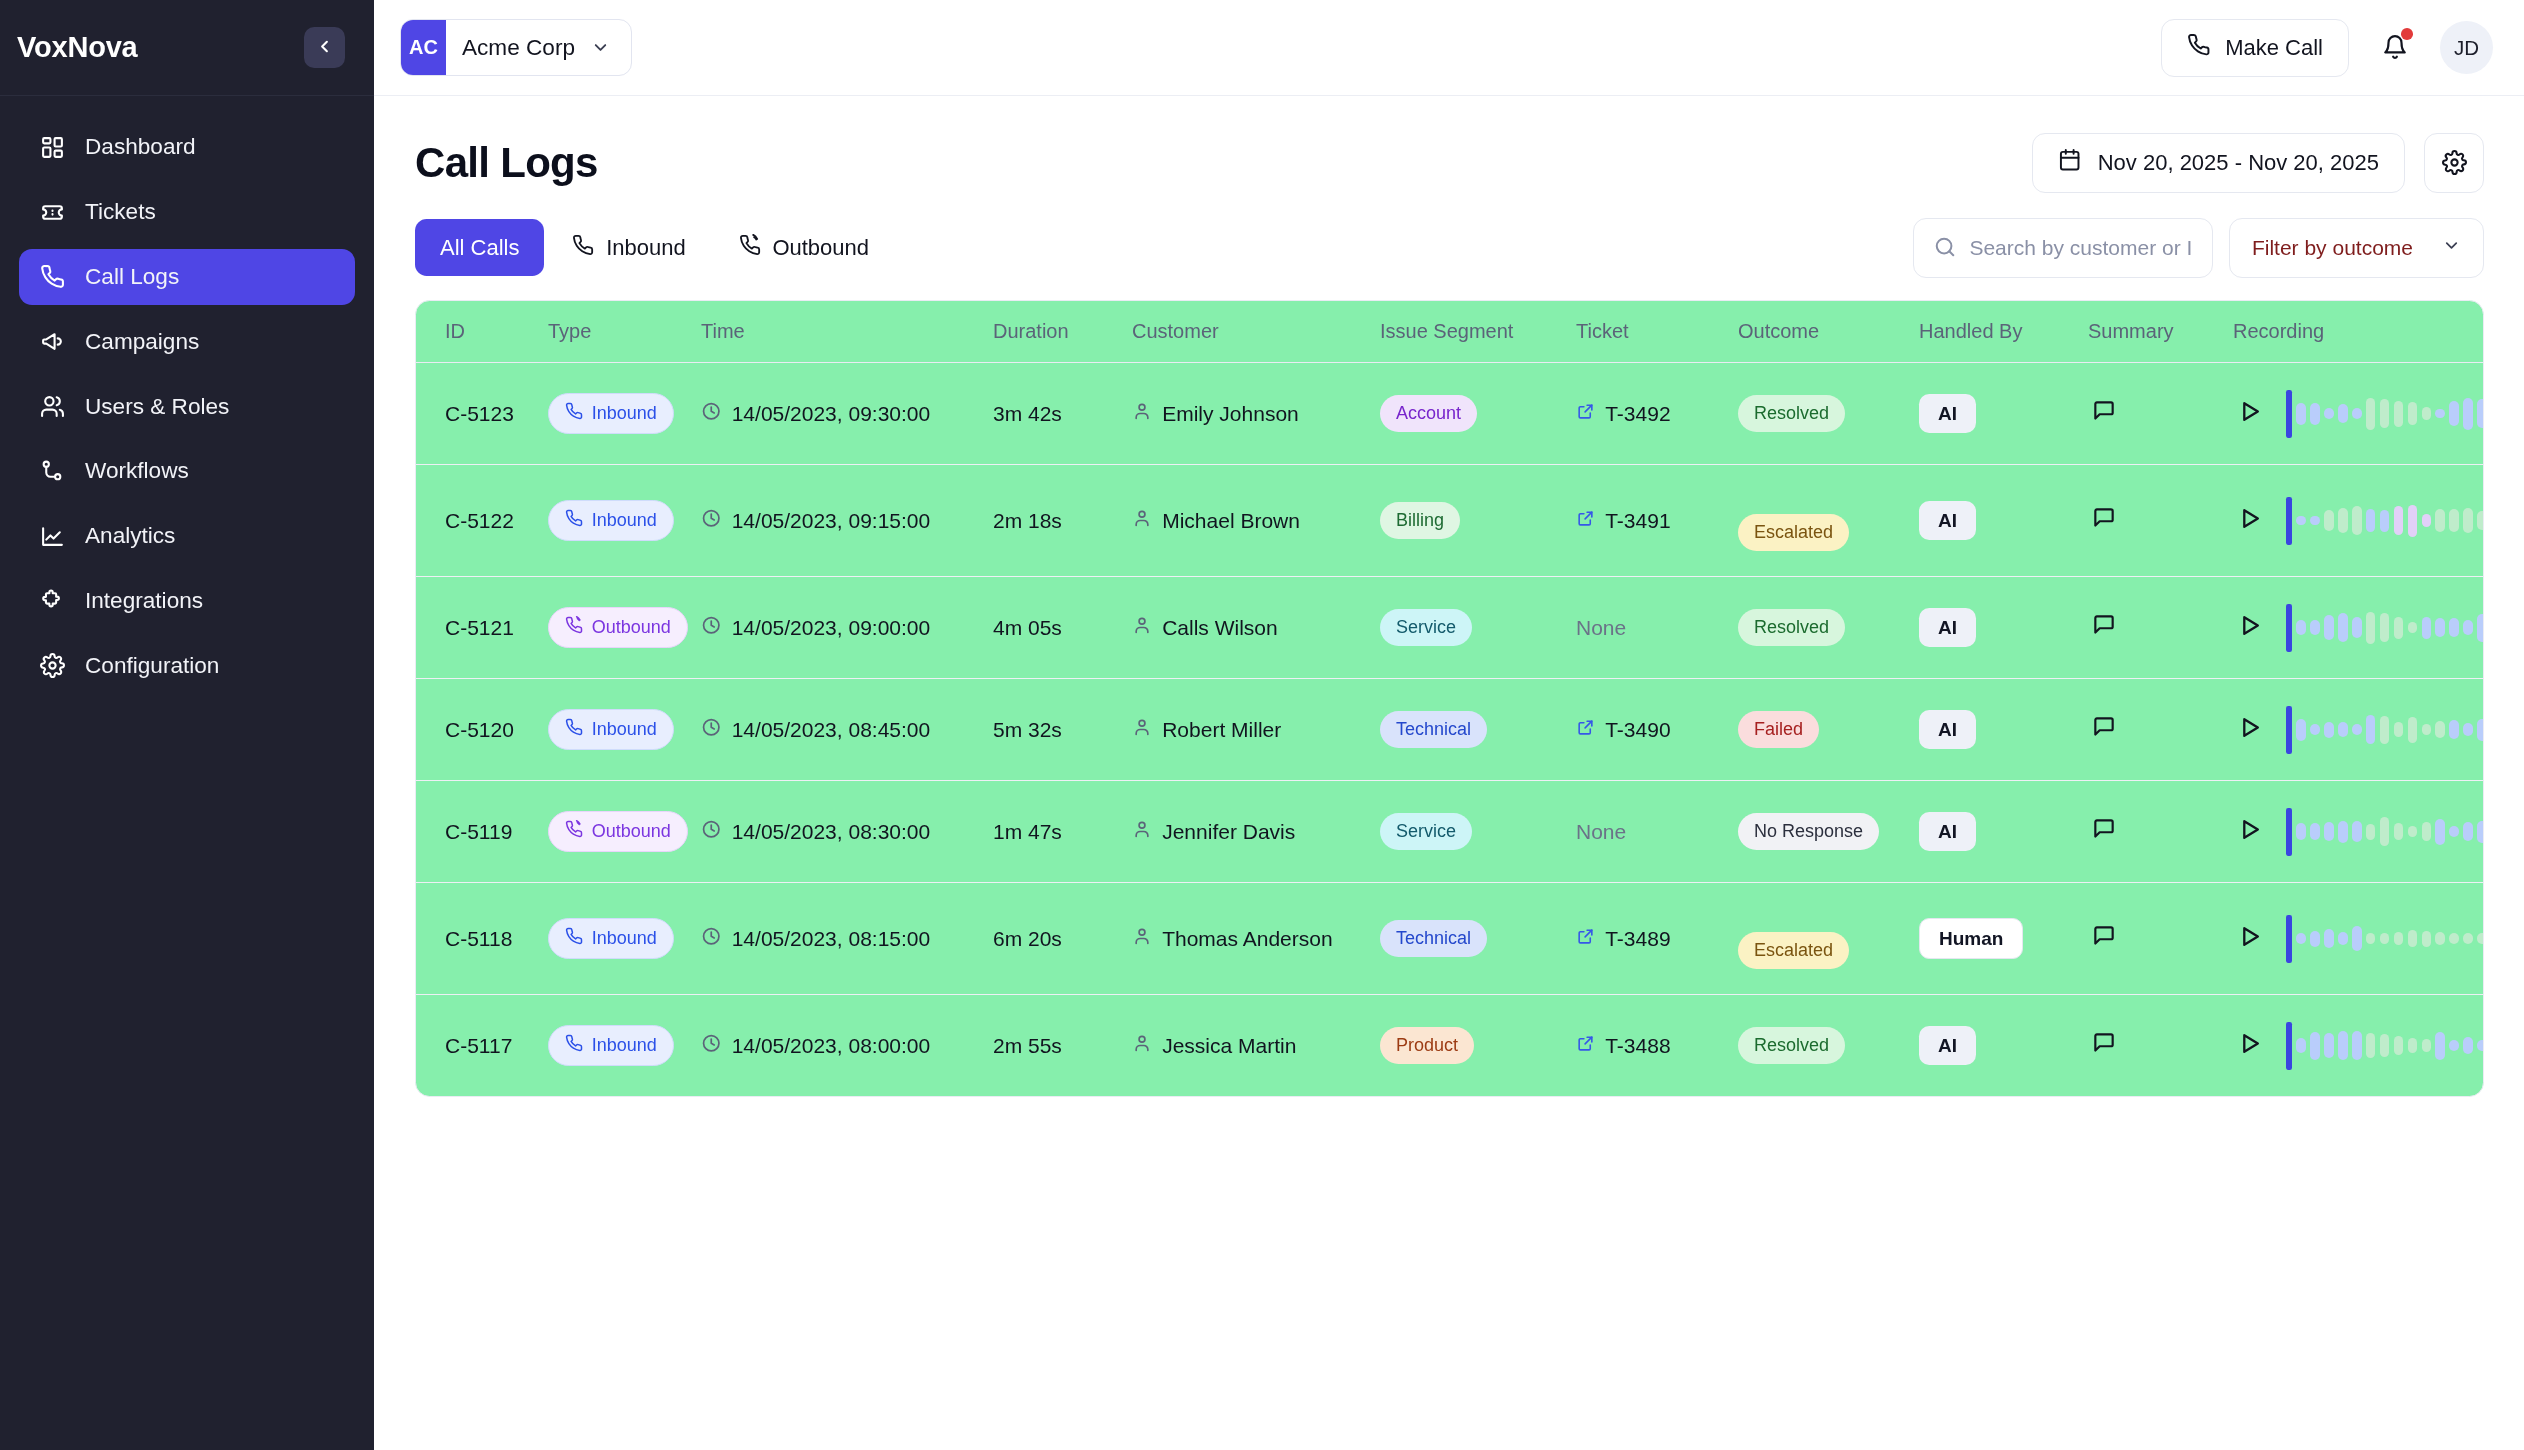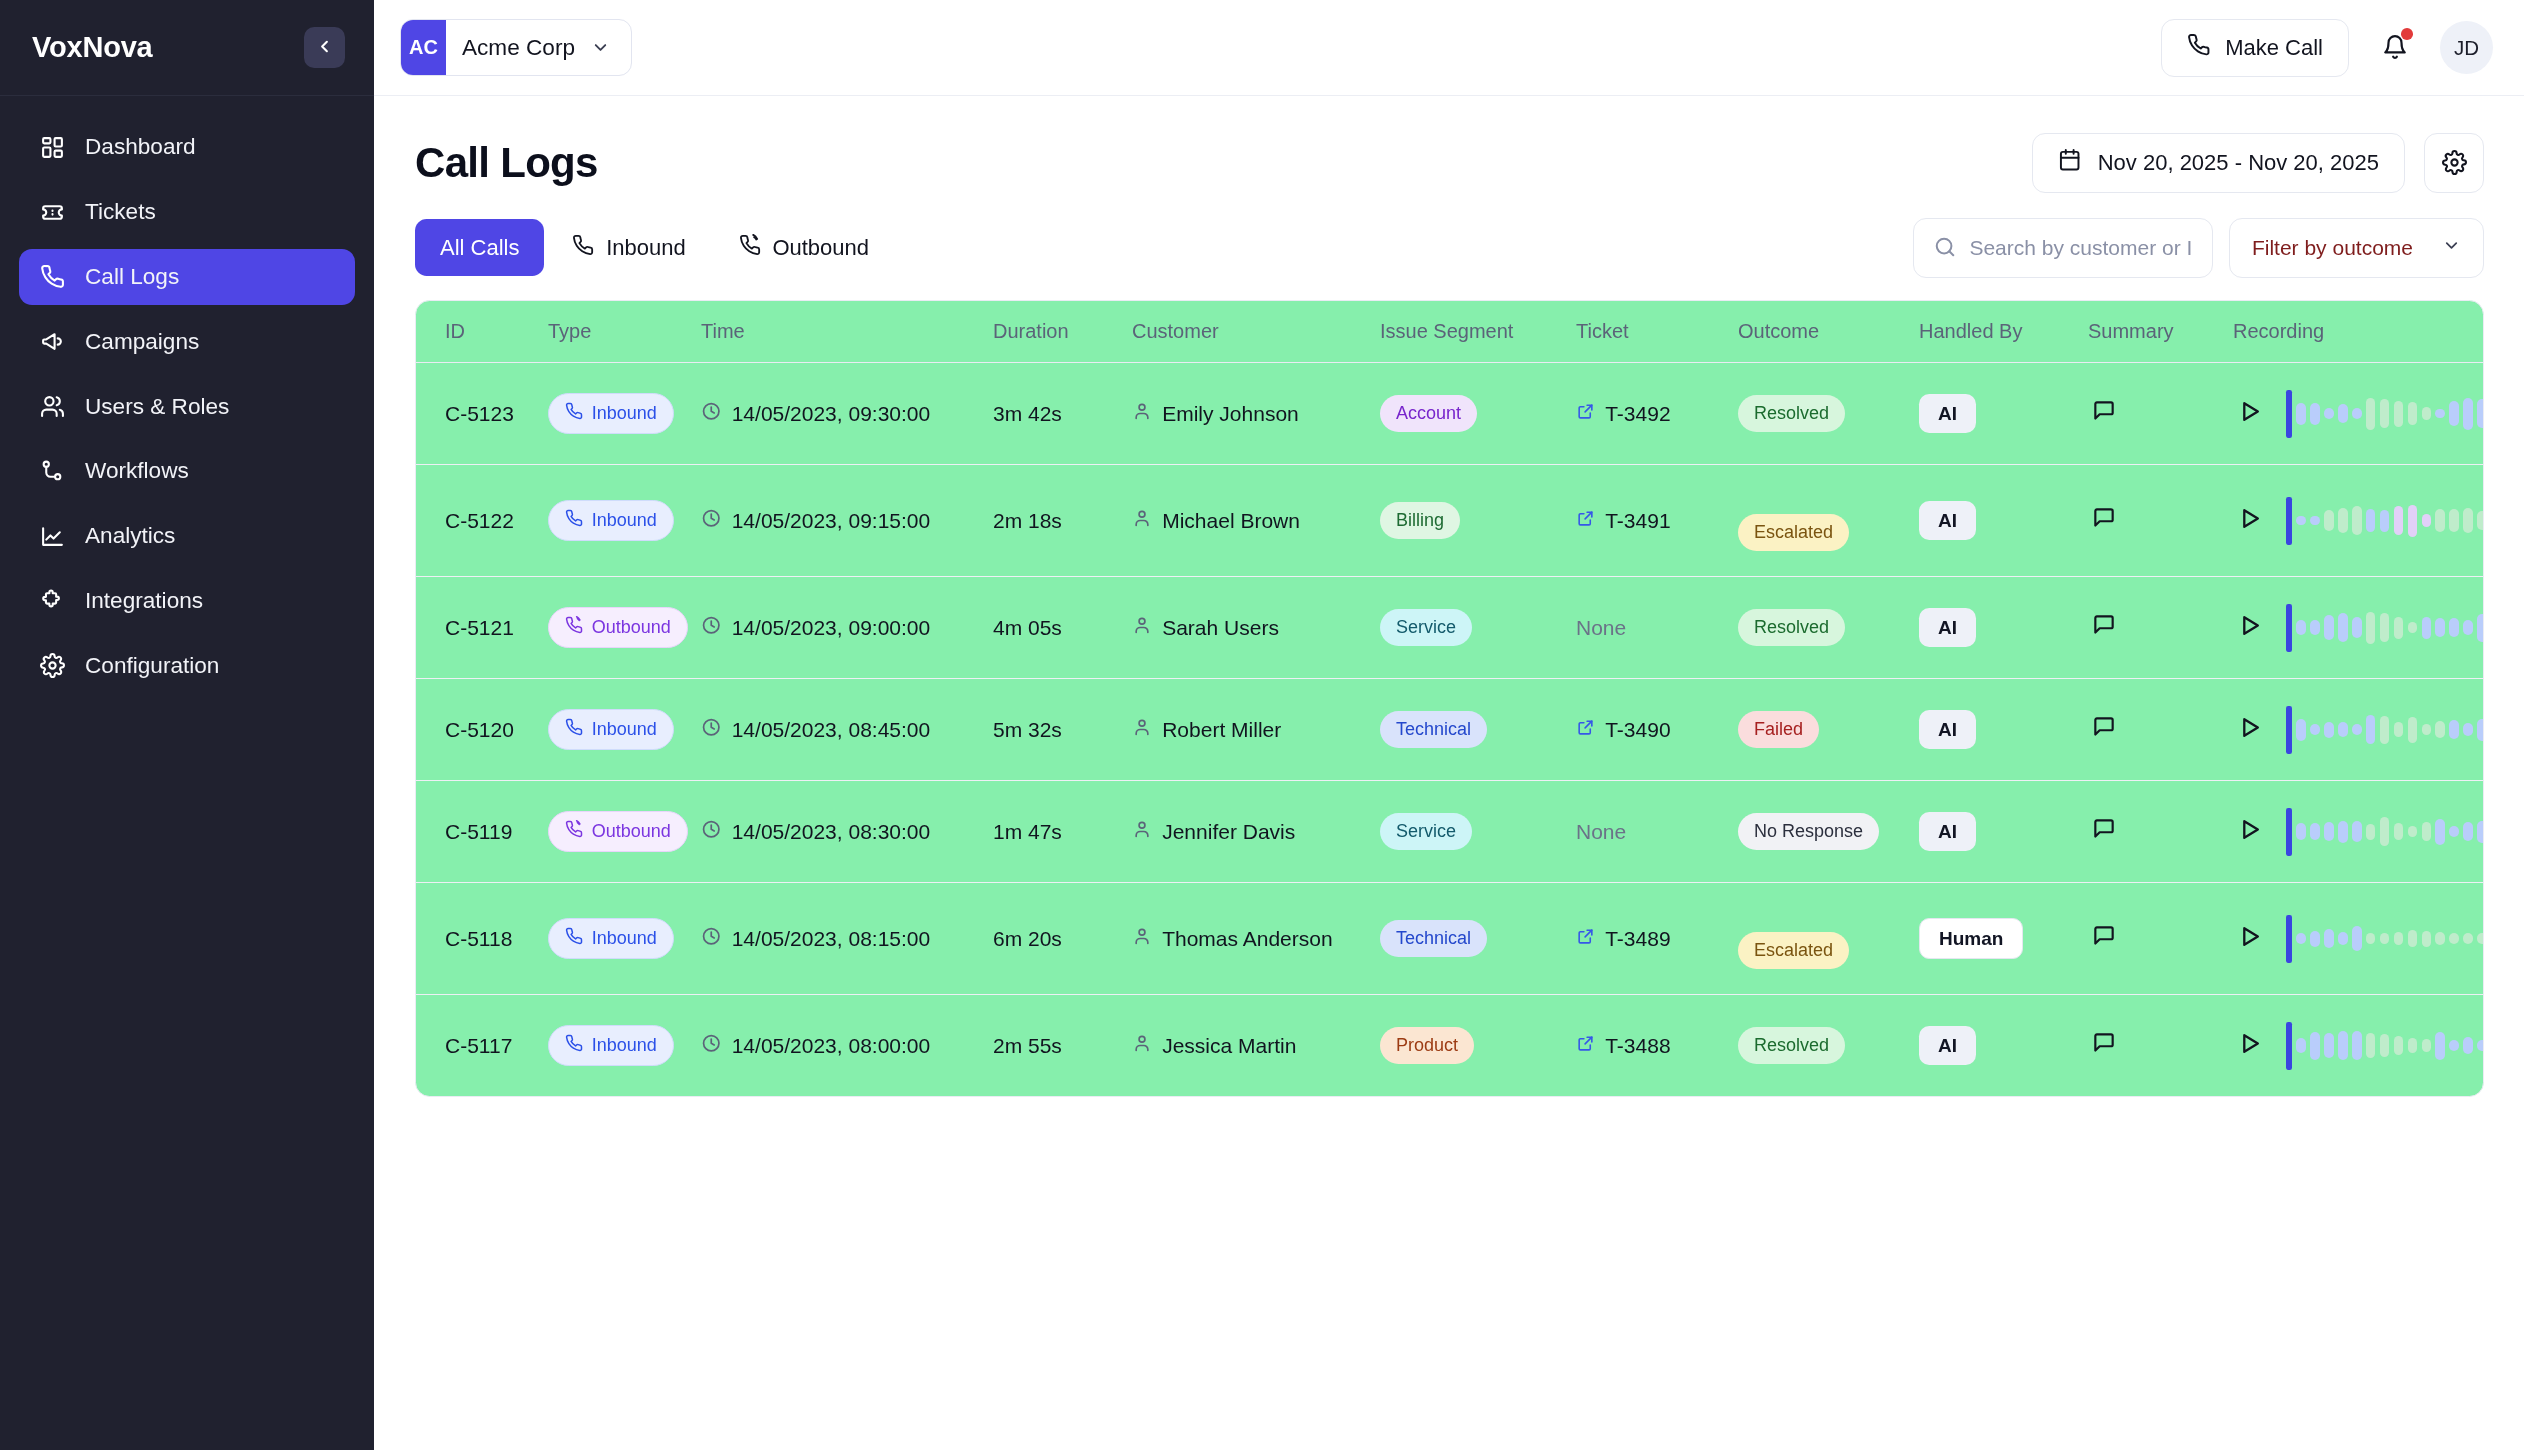--- a/index.html
+++ b/index.html
@@ -14,21 +14,21 @@
   
   .sidebar {
     width: 374px; height: 1451px;
     background: #20212f;
     flex: 0 0 374px;
     position: relative;
   }
   .sidebar-head {
     height: 96px;
     display: flex; align-items: center;
-    padding: 0 29px 0 32px;
+    padding: 0 29px 0 17px;
     justify-content: space-between;
     border-bottom: 1.5px solid #2b2d3d;
   }
   .brand {
     color: #ffffff;
     font-size: 29px;
     font-weight: bold;
     letter-spacing: -0.2px;
   }
   .collapse-btn {
@@ -656,21 +656,21 @@
                     <span>14/05/2023, 09:00:00</span>
                   </span>
                 </td>
                 <td>4m 05s</td>
                 <td>
                   <span class="cust-cell">
                     <span class=""><svg viewBox="0 0 24 24" fill="none" stroke="currentColor" stroke-width="2" stroke-linecap="round" stroke-linejoin="round">
                         <circle cx="12" cy="7.5" r="3.5"></circle>
                         <path d="M5 21v-1.2A4.8 4.8 0 0 1 9.8 15h4.4a4.8 4.8 0 0 1 4.8 4.8V21"></path>
                       </svg></span>
-                    <span>Sarah Users</span>
+                    <span>Calls Wilson</span>
                   </span>
                 </td>
                 <td><span class="seg seg-service">Service</span></td>
                 <td><span class="ticket-none">None</span></td>
                 <td><span class="outc outc-resolved">Resolved</span></td>
                 <td><span class="handled handled-ai">AI</span></td>
                 <td>
                   <span class="summary-btn">
                     <span class=""><svg viewBox="0 0 24 24" fill="none" stroke="currentColor" stroke-width="2" stroke-linecap="round" stroke-linejoin="round">
                         <path d="M4 5.5A1.5 1.5 0 0 1 5.5 4h13A1.5 1.5 0 0 1 20 5.5v8a1.5 1.5 0 0 1-1.5 1.5H8l-4 4z"></path>

